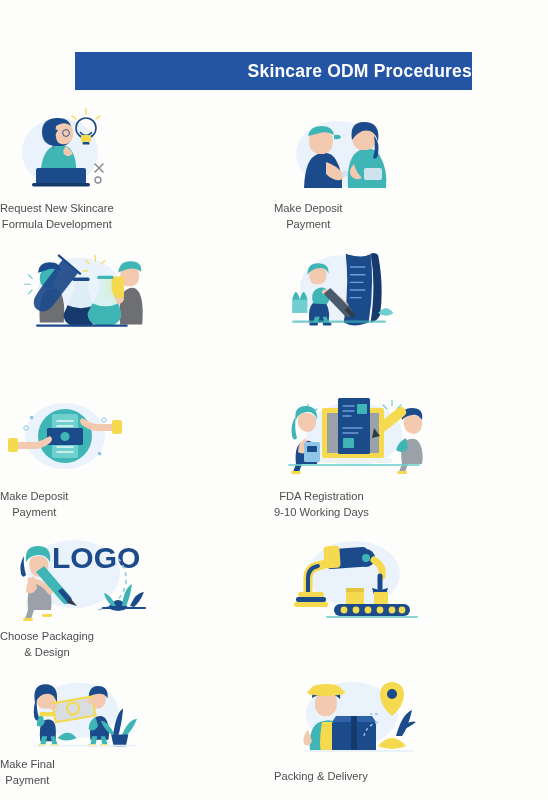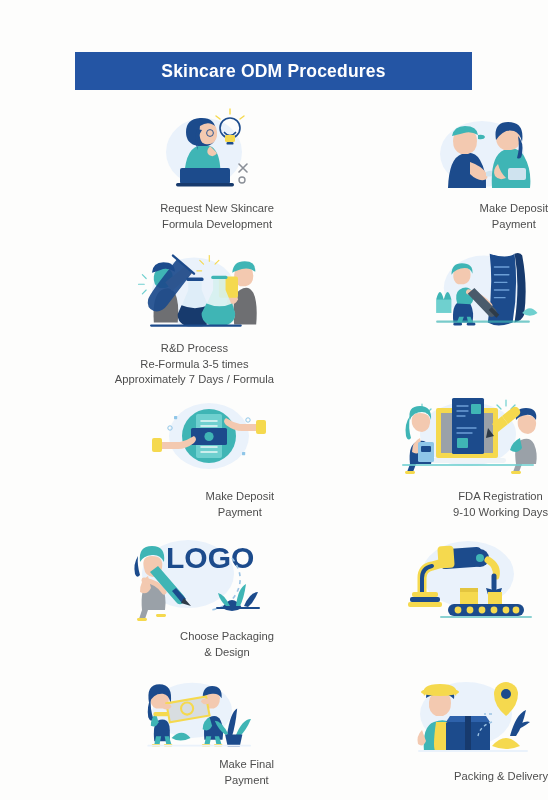--- a/index.html
+++ b/index.html
@@ -19,42 +19,42 @@
   
   #banner {
     position: absolute;
     left: 75px;
     top: 52px;
     width: 397px;
     height: 38px;
     background: #2455a4;
     display: flex;
     align-items: center;
-    justify-content: center;
+    justify-content: flex-end;
   }
   #banner-title {
     color: #ffffff;
     font-size: 17.5px;
     font-weight: bold;
     letter-spacing: 0.2px;
   }
   
   #grid {
     position: absolute;
     left: 0;
     top: 100px;
     width: 548px;
     display: flex;
     flex-wrap: wrap;
   }
   .step {
     width: 274px;
     display: flex;
     flex-direction: column;
-    align-items: flex-end;
+    align-items: flex-start;
     padding-top: 6px;
   }
   .row-h1 { height: 140px; }
   .row-h2 { height: 148px; }
   .row-h3 { height: 140px; }
   .row-h4 { height: 140px; }
   .row-h5 { height: 120px; }
 
   .art {
     width: 130px;
@@ -160,23 +160,20 @@
         <path d="M124 44 q-8 6 -10 16 q8 4 12 -4 z" fill="#f3c9b0"></path>
         <rect x="106" y="32" width="20" height="22" rx="2" fill="#f5d94e"></rect>
         <path d="M74 36 h14 v10 l9 22 a12 12 0 0 1 -11 16 h-10 a12 12 0 0 1 -11 -16 l9 -22 z" fill="#dcecf7" opacity="0.85"></path>
         <path d="M67 62 q14 6 28 0 l4 9 a12 12 0 0 1 -11 13 h-14 a12 12 0 0 1 -11 -13 z" fill="#173a6d"></path>
         <rect x="72" y="33" width="18" height="3.6" rx="1.6" fill="#1c4b8c"></rect>
         <path d="M100 34 h13 v12 l9 22 a12 12 0 0 1 -11 16 h-10 a12 12 0 0 1 -11 -16 l10 -22 z" fill="#d6f1f0" opacity="0.9"></path>
         <path d="M93 60 q14 6 27 0 l3 10 a12 12 0 0 1 -11 13 h-13 a12 12 0 0 1 -11 -13 z" fill="#3fb5b5"></path>
         <rect x="98" y="31" width="17" height="3.6" rx="1.6" fill="#3fb5b5"></rect>
         <rect x="34" y="82" width="96" height="2.4" rx="1.2" fill="#1c4b8c"></rect>
       </svg>
-      <div class="caption">R&amp;D Process
-Re-Formula 3-5 times
-Approximately 7 Days / Formula</div>
     </div>
 
     <div class="step row-h2">
       <svg class="art" viewBox="0 0 130 92">
         <ellipse cx="66" cy="44" rx="42" ry="34" fill="#eaf2fb"></ellipse>
         <path d="M72 8 q18 6 26 0 q4 36 -2 72 q-16 6 -26 0 q6 -36 2 -72 z" fill="#1c4b8c"></path>
         <path d="M98 8 q6 32 0 72 q8 -2 10 -8 q4 -30 -2 -62 q-2 -4 -8 -2 z" fill="#173a6d"></path>
         <g stroke="#6c9fd6" stroke-width="1.5" stroke-linecap="round">
           <line x1="77" y1="22" x2="92" y2="22"></line>
             <line x1="77" y1="30" x2="92" y2="30"></line>

